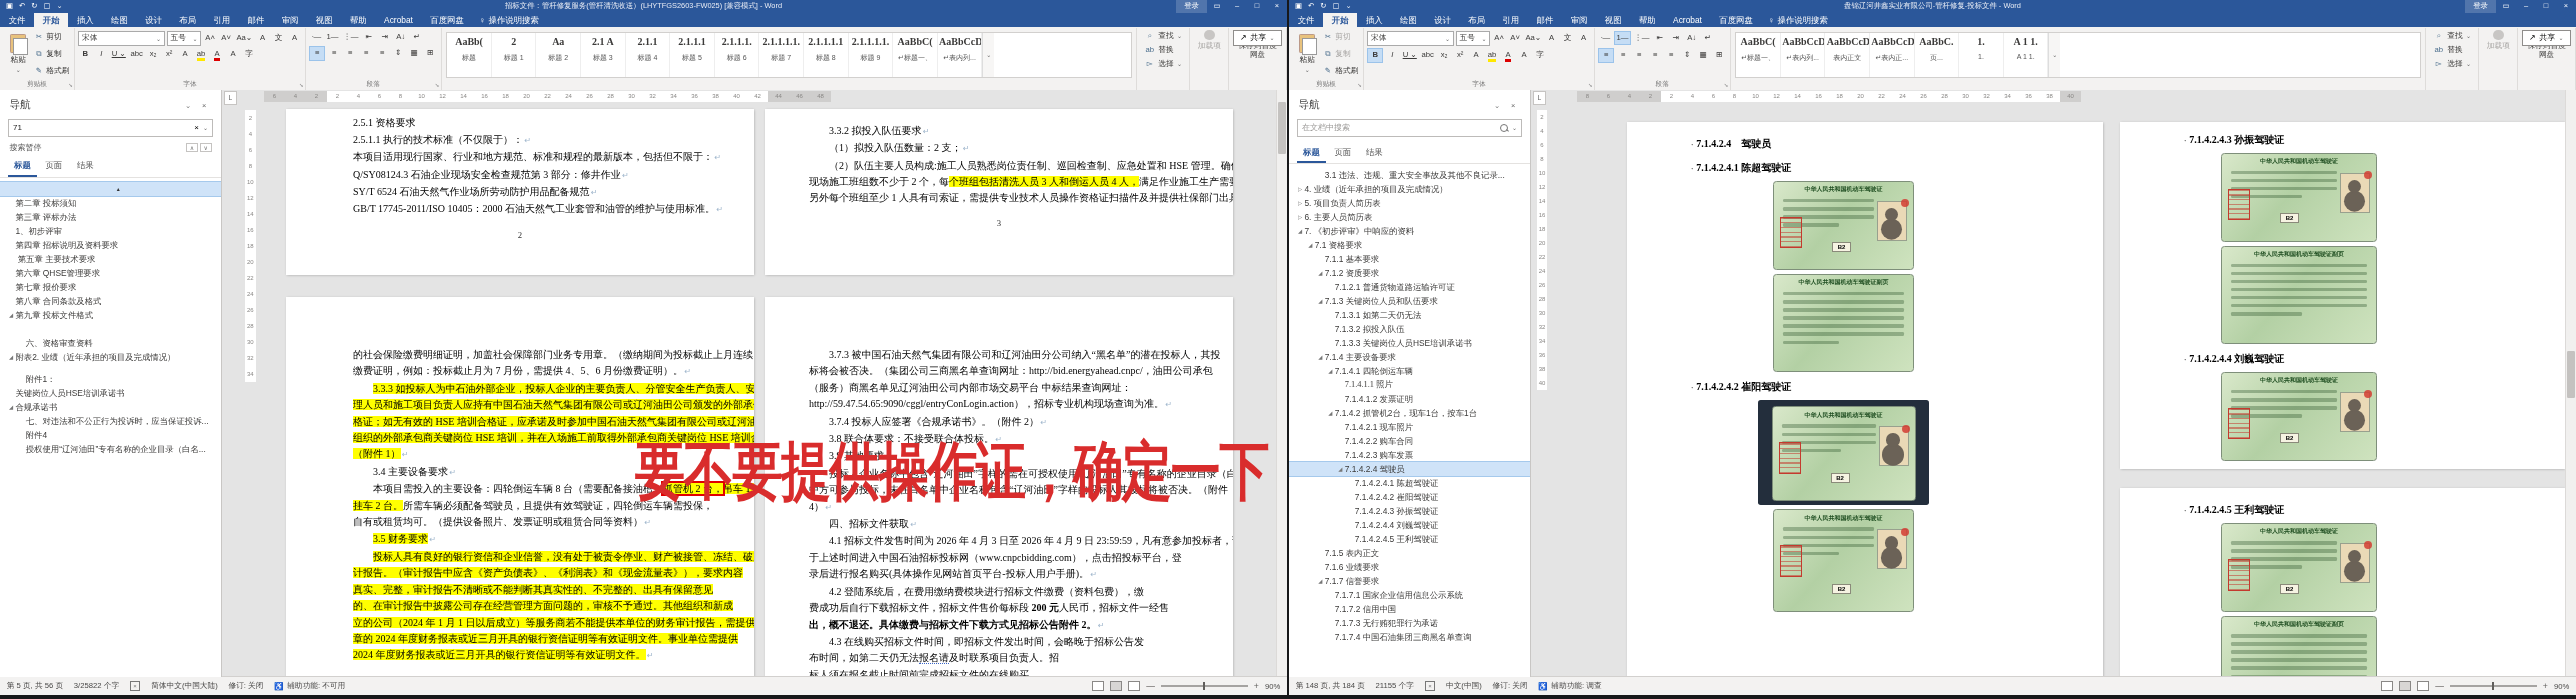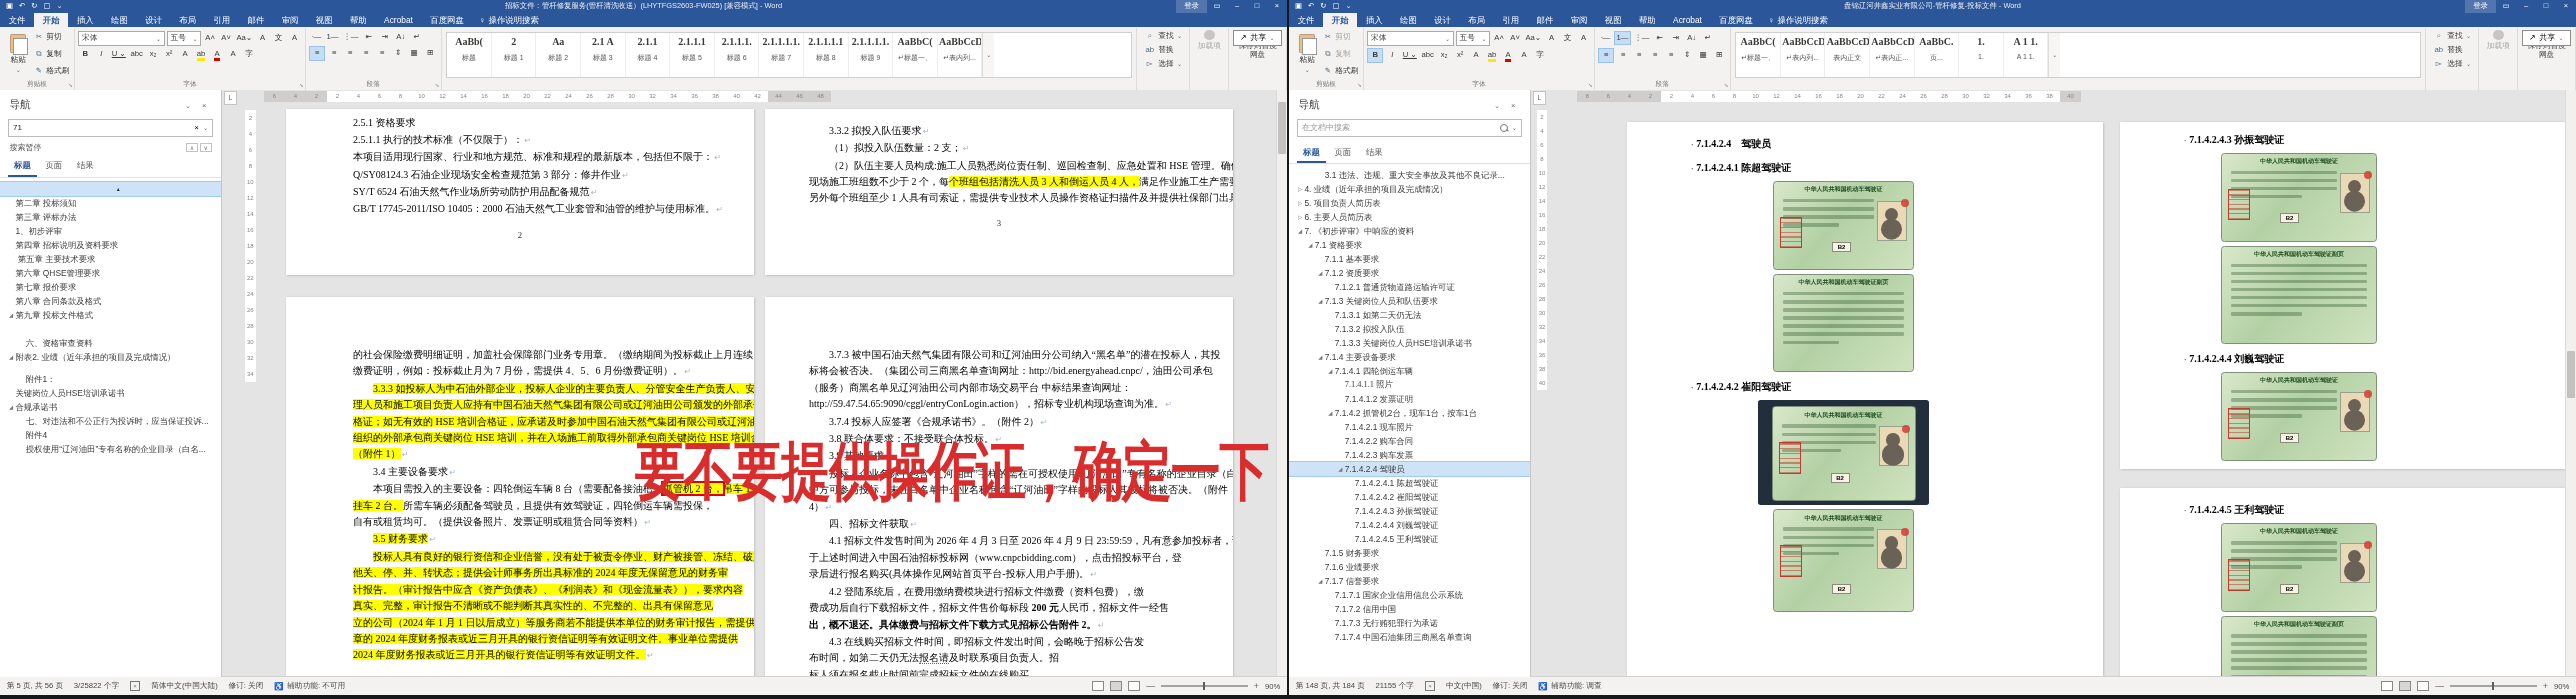--- a/index.html
+++ b/index.html
@@ -559,23 +559,23 @@
           <div class="doc-line"><span class="r-hl">理人员和施工项目负责人应持有中国石油天然气集团有限公司或辽河油田公司颁发的外部承包商 HSE 培训合</span></div>
           <div class="doc-line"><span class="r-hl">格证；如无有效的 HSE 培训合格证，应承诺及时参加中国石油天然气集团有限公司或辽河油田公司</span></div>
           <div class="doc-line"><span class="r-hl">组织的外部承包商关键岗位 HSE 培训，并在入场施工前取得外部承包商关键岗位 HSE 培训合格证书。</span></div>
           <div class="doc-line"><span class="r-hl">（附件 1）</span><span class="pmk">↵</span></div>
           <div class="doc-line ind"><span>3.4 主要设备要求</span><span class="pmk">↵</span></div>
           <div class="doc-line ind"><span>本项目需投入的主要设备：四轮倒运车辆 8 台（需要配备接油槽）</span><span class="r-hl r-bx">抓管机 2 台，</span><span class="r-hl">吊车 1 台，</span></div>
           <div class="doc-line"><span class="r-hl">挂车 2 台。</span><span>所需车辆必须配备驾驶员，且提供有效驾驶证，四轮倒运车辆需投保，</span></div>
           <div class="doc-line"><span>自有或租赁均可。（提供设备照片、发票证明或租赁合同等资料）</span><span class="pmk">↵</span></div>
           <div class="doc-line ind"><span class="r-hl">3.5 财务要求</span><span class="pmk">↵</span></div>
           <div class="doc-line ind"><span class="r-hl">投标人具有良好的银行资信和企业信誉，没有处于被责令停业、财产被接管、冻结、破产及其</span></div>
-          <div class="doc-line"><span class="r-hl">他关、停、并、转状态；提供会计师事务所出具标准的 2024 年度无保留意见的财务审</span></div>
           <div class="doc-line"><span class="r-hl">计报告。（审计报告中应含《资产负债表》、《利润表》和《现金流量表》），要求内容</span></div>
           <div class="doc-line"><span class="r-hl">真实、完整，审计报告不清晰或不能判断其真实性的、不完整的、出具有保留意见</span></div>
+          <div class="doc-line"><span class="r-hl">的、在审计报告中披露公司存在经营管理方面问题的，审核不予通过。其他组织和新成</span></div>
           <div class="doc-line"><span class="r-hl">立的公司（2024 年 1 月 1 日以后成立）等服务商若不能提供本单位的财务审计报告，需提供盖</span></div>
           <div class="doc-line"><span class="r-hl">章的 2024 年度财务报表或近三月开具的银行资信证明等有效证明文件。事业单位需提供</span></div>
           <div class="doc-line"><span class="r-hl">2024 年度财务报表或近三月开具的银行资信证明等有效证明文件。</span><span class="pmk">↵</span></div>
         </div>
     </div>
     <div class="page" id="lw-pBR">
       <div class="plines">
           <div class="doc-line ind"><span>3.7.3 被中国石油天然气集团有限公司和辽河油田分公司纳入“黑名单”的潜在投标人，其投</span></div>
           <div class="doc-line"><span>标将会被否决。（集团公司三商黑名单查询网址：http://bid.energyahead.cnpc/，油田公司承包</span></div>
           <div class="doc-line"><span>（服务）商黑名单见辽河油田公司内部市场交易平台 中标结果查询网址：</span></div>
@@ -954,21 +954,21 @@
         <div class="nav-item" style="padding-left: 57px;">
           <span class="arr"></span>
           <span>7.1.4.2.4.4 刘巍驾驶证</span>
         </div>
         <div class="nav-item" style="padding-left: 57px;">
           <span class="arr"></span>
           <span>7.1.4.2.4.5 王利驾驶证</span>
         </div>
         <div class="nav-item" style="padding-left: 27px;">
           <span class="arr"></span>
-          <span>7.1.5 财务要求</span>
+          <span>7.1.5 表内正文</span>
         </div>
         <div class="nav-item" style="padding-left: 27px;">
           <span class="arr"></span>
           <span>7.1.6 业绩要求</span>
         </div>
         <div class="nav-item" style="padding-left: 27px;">
           <span class="arr">◢</span>
           <span>7.1.7 信誉要求</span>
         </div>
         <div class="nav-item" style="padding-left: 37px;">

